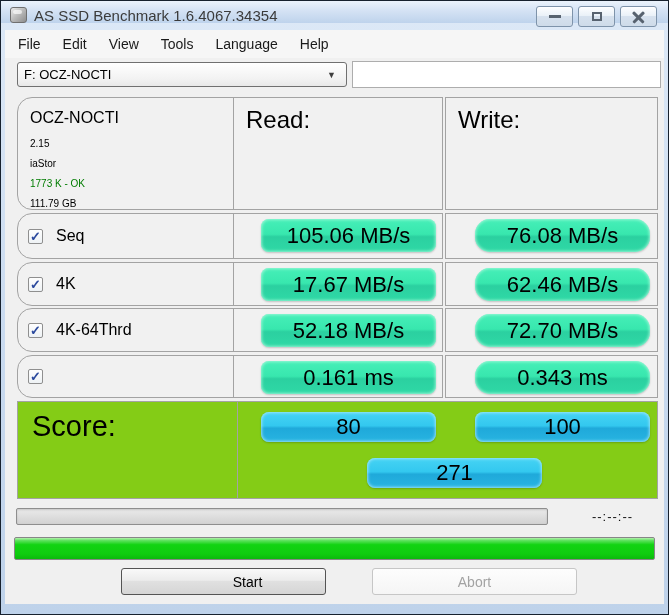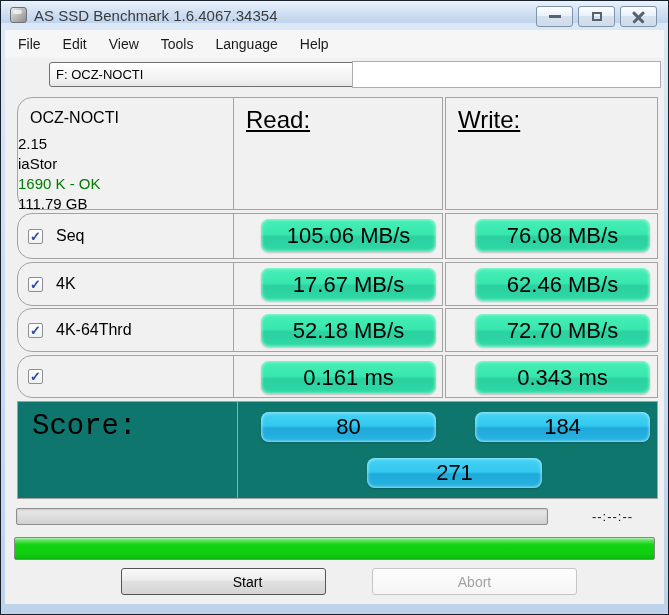--- a/index.html
+++ b/index.html
@@ -36,67 +36,67 @@
   
   .client { position:absolute; left:5px; top:30px; width:659px; height:574px; background:#f0f0f0; }
 
   .menubar { position:absolute; left:0; top:0; width:659px; height:28px; background:#f6f6f6;
              display:flex; align-items:center; padding-left:2px; }
   .menu-item { font-size:14px; color:#1a1a1a; padding:5px 11px; cursor:default; }
 
   .combobox { position:absolute; left:12px; top:32px; width:330px; height:25px;
               border:1px solid #707070; border-radius:3px;
               background:linear-gradient(180deg,#ffffff 0%,#f2f2f2 70%,#e8e8e8 100%);
-              display:flex; align-items:center;margin-left:32px; }
+              display:flex; align-items:center; }
   .combobox .val { font-size:13px; color:#000; padding-left:6px; flex:1; }
   .combobox .arr { font-size:9px; color:#3e3e3e; padding-right:10px; }
 
   .comment-input { position:absolute; left:347px; top:31px; width:309px; height:27px;
               border:1px solid #adadad; background:#ffffff; font-size:13px; padding:0 6px;
               font-family:"Liberation Sans", sans-serif; }
 
   
   .cell { position:absolute; background:#f1f1f1; border:1px solid #a3a3a3; }
   .c0 { left:12px;  width:232px;border-radius:15px; }
   .c1 { left:228px; width:210px; }
   .c2 { left:440px; width:213px; }
   .r-info { top:67px;  height:113px; }
   .r1 { top:183px; height:46px; }
   .r2 { top:232px; height:44px; }
   .r3 { top:278px; height:44px; }
   .r4 { top:325px; height:43px; }
 
   .drive-name { font-size:16px; color:#000; margin:11px 0 7px 12px; }
-  .drive-line { font-size:15px; color:#000; line-height:20px; }
+  .drive-line { font-size:10px; color:#000; line-height:20px; margin-left:12px; }
   .drive-ok   { color:#007c00; }
 
-  .col-header { font-size:24px; color:#000; padding:8px 0 0 12px;text-decoration:underline; }
+  .col-header { font-size:24px; color:#000; padding:8px 0 0 12px; }
 
   .row-label-wrap { display:flex; align-items:center; height:100%; padding-left:10px; }
   .checkbox { width:15px; height:15px; border:1px solid #8f8f8f; border-radius:2px;
               background:linear-gradient(180deg,#fefefe,#eef2f5);
               display:flex; align-items:center; justify-content:center;
               font-size:13px; font-weight:bold; color:#2c4a9e; line-height:13px; }
   .row-label { font-size:16px; color:#000; margin-left:13px; }
 
   .pill { position:absolute; width:175px; height:33px; border-radius:8px;
           display:flex; align-items:center; justify-content:center;
           font-size:22px; color:#000; box-shadow:0 1px 2px rgba(0,0,0,.25); }
   .pill-green { background:linear-gradient(180deg,#46efb8 0%,#38e7ae 46%,#2bd0a0 54%,#2fd9a6 100%);
           box-shadow:inset 0 0 3px 1px rgba(170,250,220,.8), 0 1px 2px rgba(0,0,0,.2); }
   .pill-blue  { background:linear-gradient(180deg,#46d3f4 0%,#33c8ef 46%,#1fa9da 54%,#28b4e1 100%);
           box-shadow:inset 0 0 3px 1px rgba(175,235,250,.8), 0 1px 2px rgba(0,0,0,.2); height:30px; }
 
   .pg-read  { left:256px; }
-  .pg-write { left:470px; }
+  .pg-write { left:470px;border-radius:15px; }
   .y-r1 { top:189px; } .y-r2 { top:238px; } .y-r3 { top:284px; } .y-r4 { top:331px; }
 
   
   .score-box { position:absolute; left:12px; top:371px; width:641px; height:98px;
-               background:#0f766e; border:1px solid #a3a3a3;font-family:Liberation Mono, monospace; }
+               background:#84cc16; border:1px solid #a3a3a3; }
   .score-divider { position:absolute; left:219px; top:0; bottom:0; width:1px; background:#a3a3a3; }
   .score-label { font-size:29px; color:#000; margin:8px 0 0 14px; }
   .sc-read  { left:256px; top:382px; }
   .sc-write { left:470px; top:382px; }
   .sc-total { left:362px; top:428px; }
 
   
   .task-progress { position:absolute; left:11px; top:478px; width:532px; height:17px;
                border:1px solid #8e8e8e; border-radius:2px;
                background:linear-gradient(180deg,#eaeaea,#d2d2d2);
@@ -152,21 +152,21 @@
     <div class="combobox">
       <span class="val">F: OCZ-NOCTI</span>
       <span class="arr">▼</span>
     </div>
     <input class="comment-input" value="" style="">
 
     <div class="cell c0 r-info">
       <div class="drive-name">OCZ-NOCTI</div>
       <div class="drive-line">2.15</div>
       <div class="drive-line">iaStor</div>
-      <div class="drive-line drive-ok">1690 K - OK</div>
+      <div class="drive-line drive-ok">1773 K - OK</div>
       <div class="drive-line">111.79 GB</div>
     </div>
     <div class="cell c1 r-info">
       <div class="col-header">Read:</div>
     </div>
     <div class="cell c2 r-info">
       <div class="col-header">Write:</div>
     </div>
 
     <div class="cell c0 r1">
@@ -209,21 +209,21 @@
     <div class="pill pill-green pg-read  y-r3">52.18 MB/s</div>
     <div class="pill pill-green pg-write y-r3">72.70 MB/s</div>
     <div class="pill pill-green pg-read  y-r4">0.161 ms</div>
     <div class="pill pill-green pg-write y-r4">0.343 ms</div>
 
     <div class="score-box">
       <div class="score-divider"></div>
       <div class="score-label">Score:</div>
     </div>
     <div class="pill pill-blue sc-read">80</div>
-    <div class="pill pill-blue sc-write">184</div>
+    <div class="pill pill-blue sc-write">100</div>
     <div class="pill pill-blue sc-total">271</div>
 
     <div class="task-progress"></div>
     <div class="time-label">--:--:--</div>
     <div class="overall-progress"></div>
 
     <div class="btn btn-start">Start</div>
     <div class="btn btn-abort">Abort</div>
 
   </div>

